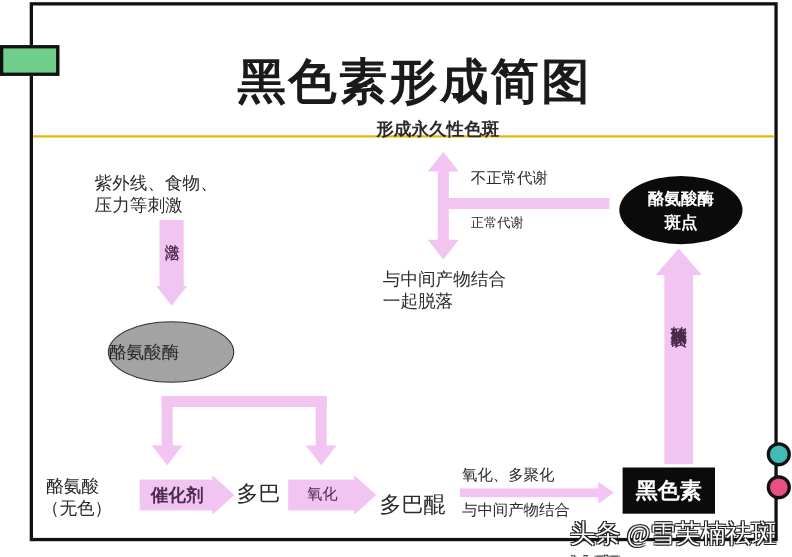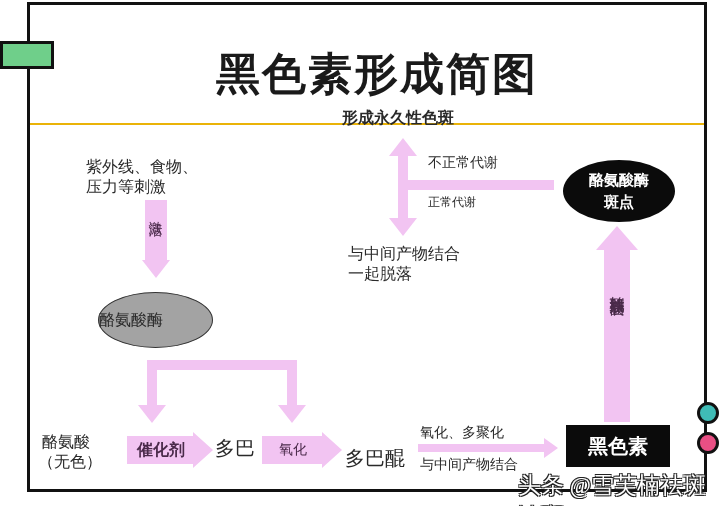--- a/index.html
+++ b/index.html
@@ -108,21 +108,21 @@
 <div class="tri-right" style="left:322px; top:432px;"></div>
 <div class="arrow-label" style="left:262px; top:436px; width:62px; height:28px; font-size:14px;">氧化</div>
 
 <div class="txt txt-lg" style="left:345px; top:448px;">多巴醌</div>
 
 <div class="txt" style="left:420px; top:422px; font-size:14px;">氧化、多聚化</div>
 <div class="bar" style="left:418px; top:444px; width:128px; height:8px;"></div>
 <div class="tri-right" style="left:544px; top:438px; border-top-width:10px; border-bottom-width:10px; border-left-width:14px;"></div>
 <div class="txt" style="left:420px; top:454px; font-size:14px;">与中间产物结合</div>
 
-<div class="box-black" style="left:566px; top:425px; width:104px; height:42px;">黑色素</div>
+<div class="box-black" style="left:566px; top:425px; width:84px; height:42px;">黑色素</div>
 
 <div class="bar" style="left:604px; top:248px; width:26px; height:174px;"></div>
 <div class="tri-up" style="left:596px; top:226px; border-left-width:21px; border-right-width:21px; border-bottom-width:24px;"></div>
 <div class="vlabel" style="left:607px; top:284px; font-size:15px; letter-spacing:1px;">转移到肌肤表面</div>
 
 <div class="ellipse-black" style="left:563px; top:160px; width:112px; height:62px;">
   <span>酪氨酸酶</span>
   <span>斑点</span>
 </div>
 

